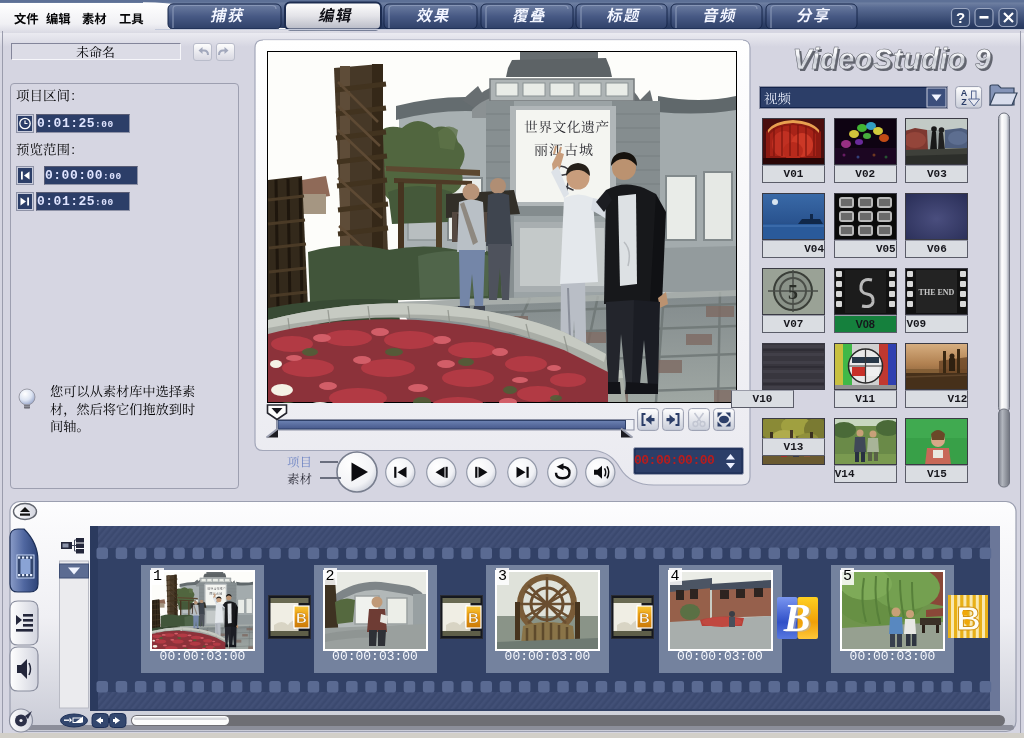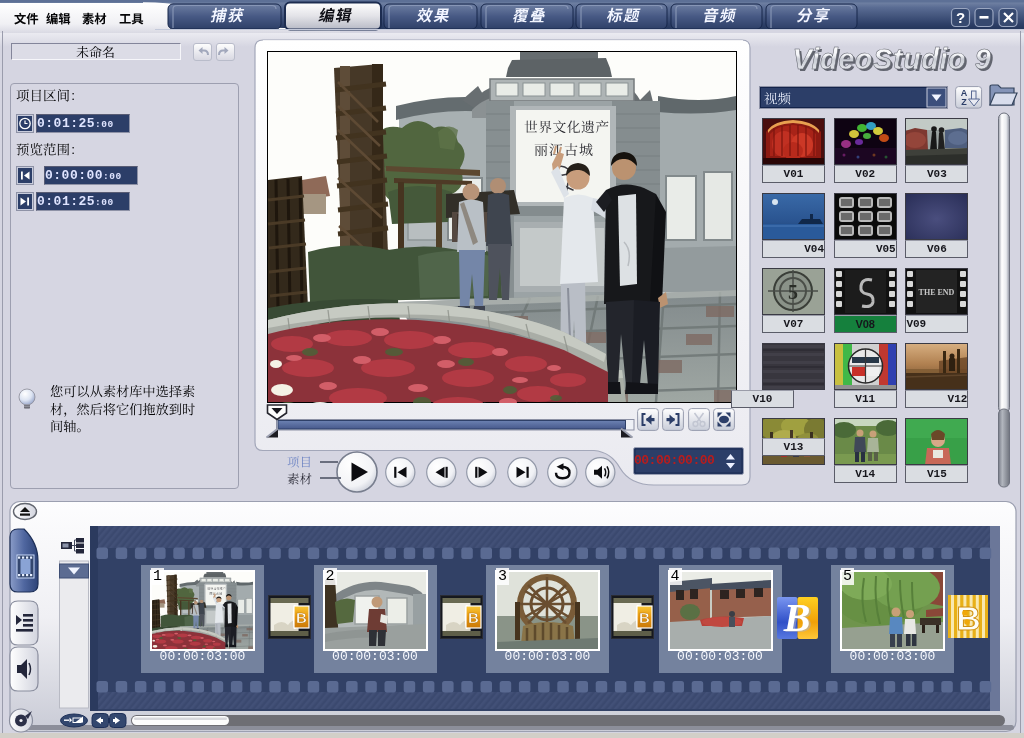--- a/index.html
+++ b/index.html
@@ -798,21 +798,21 @@
 <circle cx="26" cy="15" r="3.5" fill="#c8a078"></circle>
     <path d="M21,19 L31,19 L32,34 L20,34 Z" fill="#404858"></path>
 <rect x="21" y="34" width="4" height="10" fill="#283040"></rect>
     <rect x="27" y="34" width="4" height="10" fill="#283040"></rect>
 <circle cx="39" cy="16" r="3.5" fill="#c8a078"></circle>
     <path d="M34,20 L44,20 L45,34 L33,34 Z" fill="#a8b498"></path>
 <rect x="34" y="34" width="4" height="9" fill="#586048"></rect>
     <rect x="40" y="34" width="4" height="9" fill="#586048"></rect>
     <rect x="0.5" y="0.5" width="62" height="46" fill="none" stroke="#3a3a44" stroke-width="1"></rect>
   </svg>
-<div class="abs" style="left:833.7px;top:465px;width:61px;height:16px;background:#dadde2;border:1px solid #5a5c68;border-top-color:#9a9ca8;font-size:11px;font-weight:bold;color:#16161c;text-align:center;line-height:16px;font-family:'Liberation Mono',monospace">V14</div>
+<div class="abs" style="left:833.7px;top:465px;width:61px;height:16px;background:#dadde2;border:1px solid #5a5c68;border-top-color:#9a9ca8;font-size:11px;font-weight:bold;color:#16161c;line-height:16px;font-family:'Liberation Mono',monospace">V14</div>
 <svg class="abs" style="left:905.4px;top:418px" width="63" height="47" viewBox="0 0 63 47">
     <rect width="63" height="47" fill="#38a048"></rect>
 <rect x="0" y="0" width="63" height="20" fill="#40aa50"></rect>
 <circle cx="33" cy="22" r="7" fill="#d8a888"></circle>
 <path d="M26,16 Q33,8 40,16 L39,22 L27,22 Z" fill="#6a4828"></path>
 <path d="M22,30 L44,30 L46,47 L20,47 Z" fill="#c86858"></path>
 <path d="M28,32 L38,32 L38,40 L28,40 Z" fill="#e8e8e0"></path>
     <rect x="0.5" y="0.5" width="62" height="46" fill="none" stroke="#3a3a44" stroke-width="1"></rect>
   </svg>
 <div class="abs" style="left:905.4px;top:465px;width:61px;height:16px;background:#dadde2;border:1px solid #5a5c68;border-top-color:#9a9ca8;font-size:11px;font-weight:bold;color:#16161c;text-align:center;line-height:16px;font-family:'Liberation Mono',monospace">V15</div>

